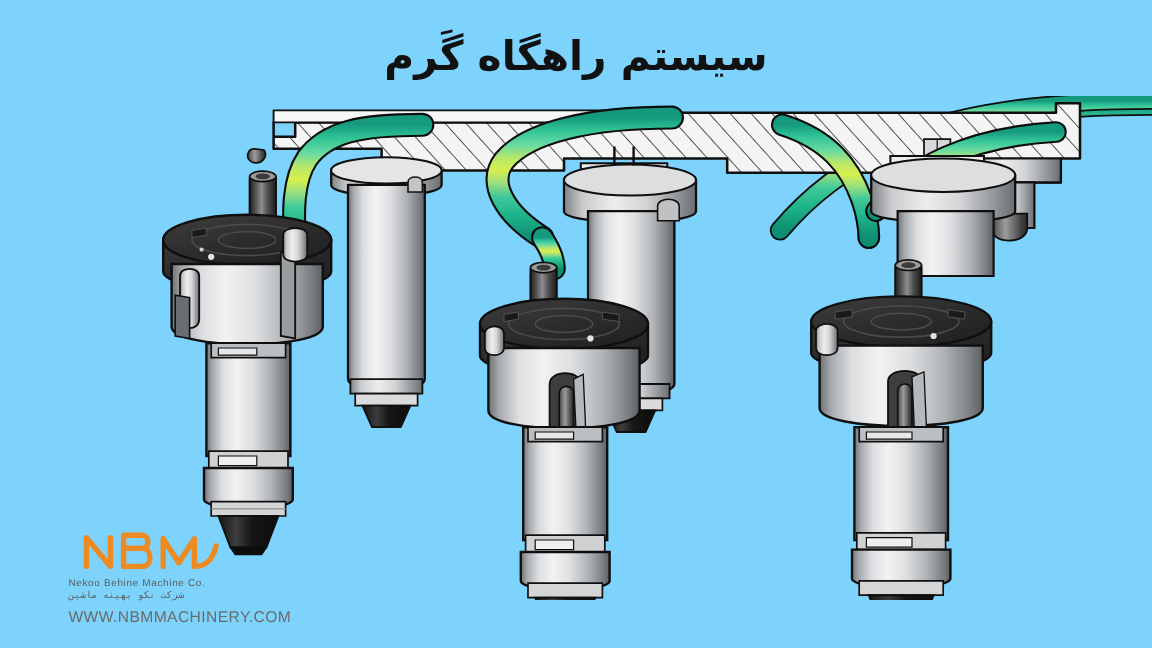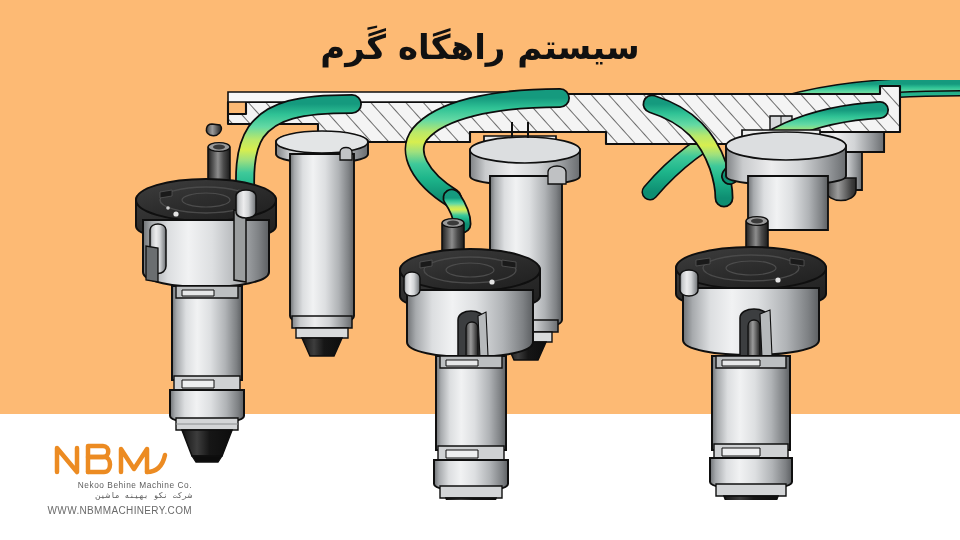--- a/index.html
+++ b/index.html
@@ -2,56 +2,56 @@
 <html lang="fa" dir="rtl"><head>
 <meta charset="utf-8">
 <title>Hot Runner System</title>
 <style>
   html,body{margin:0;padding:0;background:#ffffff;}
   body{
     width:960px;height:540px;overflow:hidden;
     font-family:"Liberation Sans","DejaVu Sans",sans-serif;
     position:relative;
   }
-  #stage{position:relative;width:960px;height:414px;background:#fdba74;margin-left:35px;}
+  #stage{position:relative;width:960px;height:540px;background:#7dd3fc;margin-left:35px;}
 
   
   .title{
     position:absolute;left:0;top:26px;width:960px;
     text-align:center;
     direction:rtl;
     font-family:"DejaVu Sans","Liberation Sans",sans-serif;
     font-size:34px;font-weight:bold;color:#111111;
     letter-spacing:0px;line-height:1.25;
     white-space:nowrap;
   }
 
   
   .illus{position:absolute;left:0;top:80px;width:960px;height:420px;}
   .illus svg{display:block;width:960px;height:420px;}
 
   
   .logo{
-    position:absolute;left:42px;top:438px;width:150px;height:76px;
-    direction:ltr;text-align:right;
+    position:absolute;left:57px;top:438px;width:150px;height:76px;
+    direction:ltr;text-align:left;
   }
   .logo .mark{width:132px;height:40px;display:block;margin:0 auto;}
   .logo .l1{
     font-family:"Liberation Sans",sans-serif;
     font-size:8.3px;color:#5d5d5d;letter-spacing:.55px;
     margin-top:2px;white-space:nowrap;
   }
   .logo .l2{
     font-family:Liberation Mono, monospace;
     direction:rtl;font-size:8px;color:#5d5d5d;letter-spacing:.3px;
     margin-top:1px;white-space:nowrap;
   }
   .logo .l3{
     font-family:"Liberation Sans",sans-serif;
-    font-size:10px;color:#6a6a6a;letter-spacing:.35px;
+    font-size:13px;color:#6a6a6a;letter-spacing:.35px;
     margin-top:5px;white-space:nowrap;
   }
 </style>
 </head>
 <body>
 
 <div id="stage">
 
   <div class="title">سیستم راهگاه گَرم</div>
 

